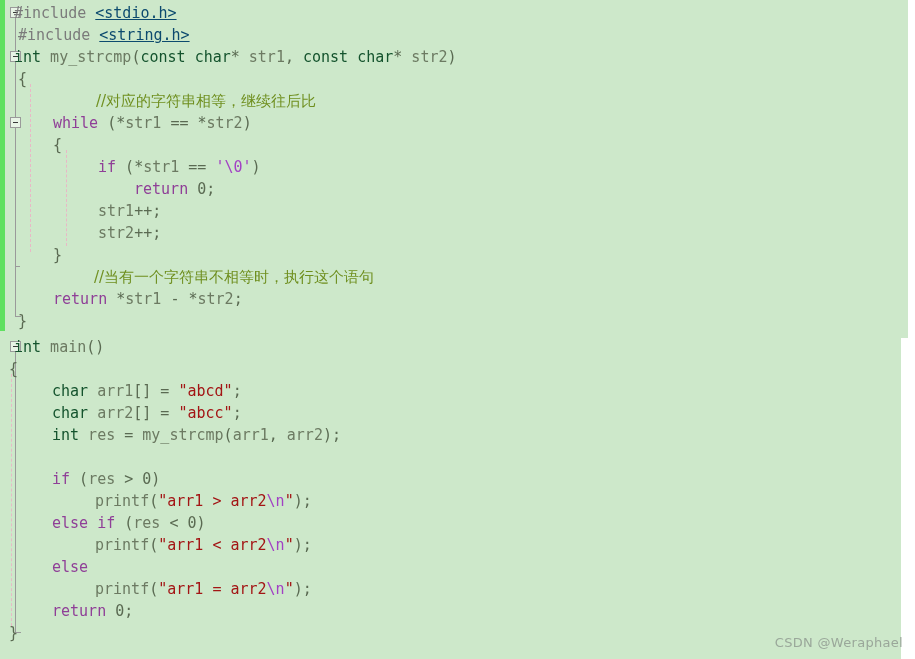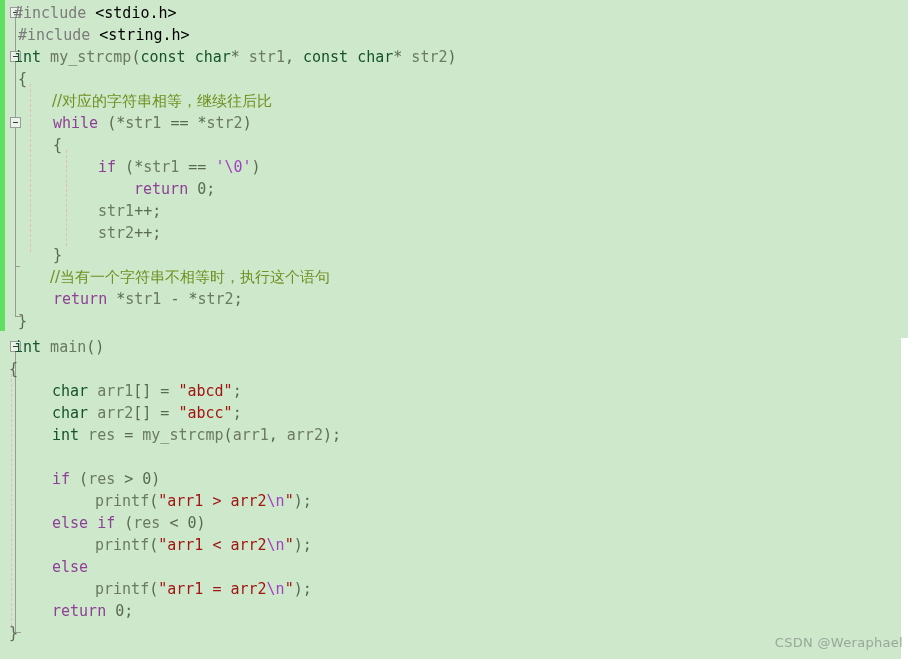--- a/index.html
+++ b/index.html
@@ -101,27 +101,27 @@
     white-space: pre;
     font-size: 15px;
     line-height: 22px;
   }
 
   
   .t-type    { color: #14532d; }
   .t-kw      { color: #8f3f97; }
   .t-plain   { color: #6c7a62; }
   .t-pre     { color: #7b7b7b; }
-  .t-inc     { color: #000000; }
+  .t-inc     { color: #0c4a6e; text-decoration: underline; }
   .t-str     { color: #a31515; }
   .t-esc     { color: #a241c4; }
   .t-chr     { color: #a241c4; }
   .t-num     { color: #5a6a52; }
   .t-punc    { color: #5a6a52; }
-  .t-comment { color: #6f8f1f; font-family: "DejaVu Sans", sans-serif; }
+  .t-comment { color: #6f8f1f; font-family: "DejaVu Sans", sans-serif; margin-left: 44px; }
   .t-func    { color: #6c7a62; }
 
   
   .watermark {
     position: absolute;
     right: 12px;
     bottom: 9px;
     z-index: 9;
     font-family: "DejaVu Sans", sans-serif;
     font-size: 13px;

